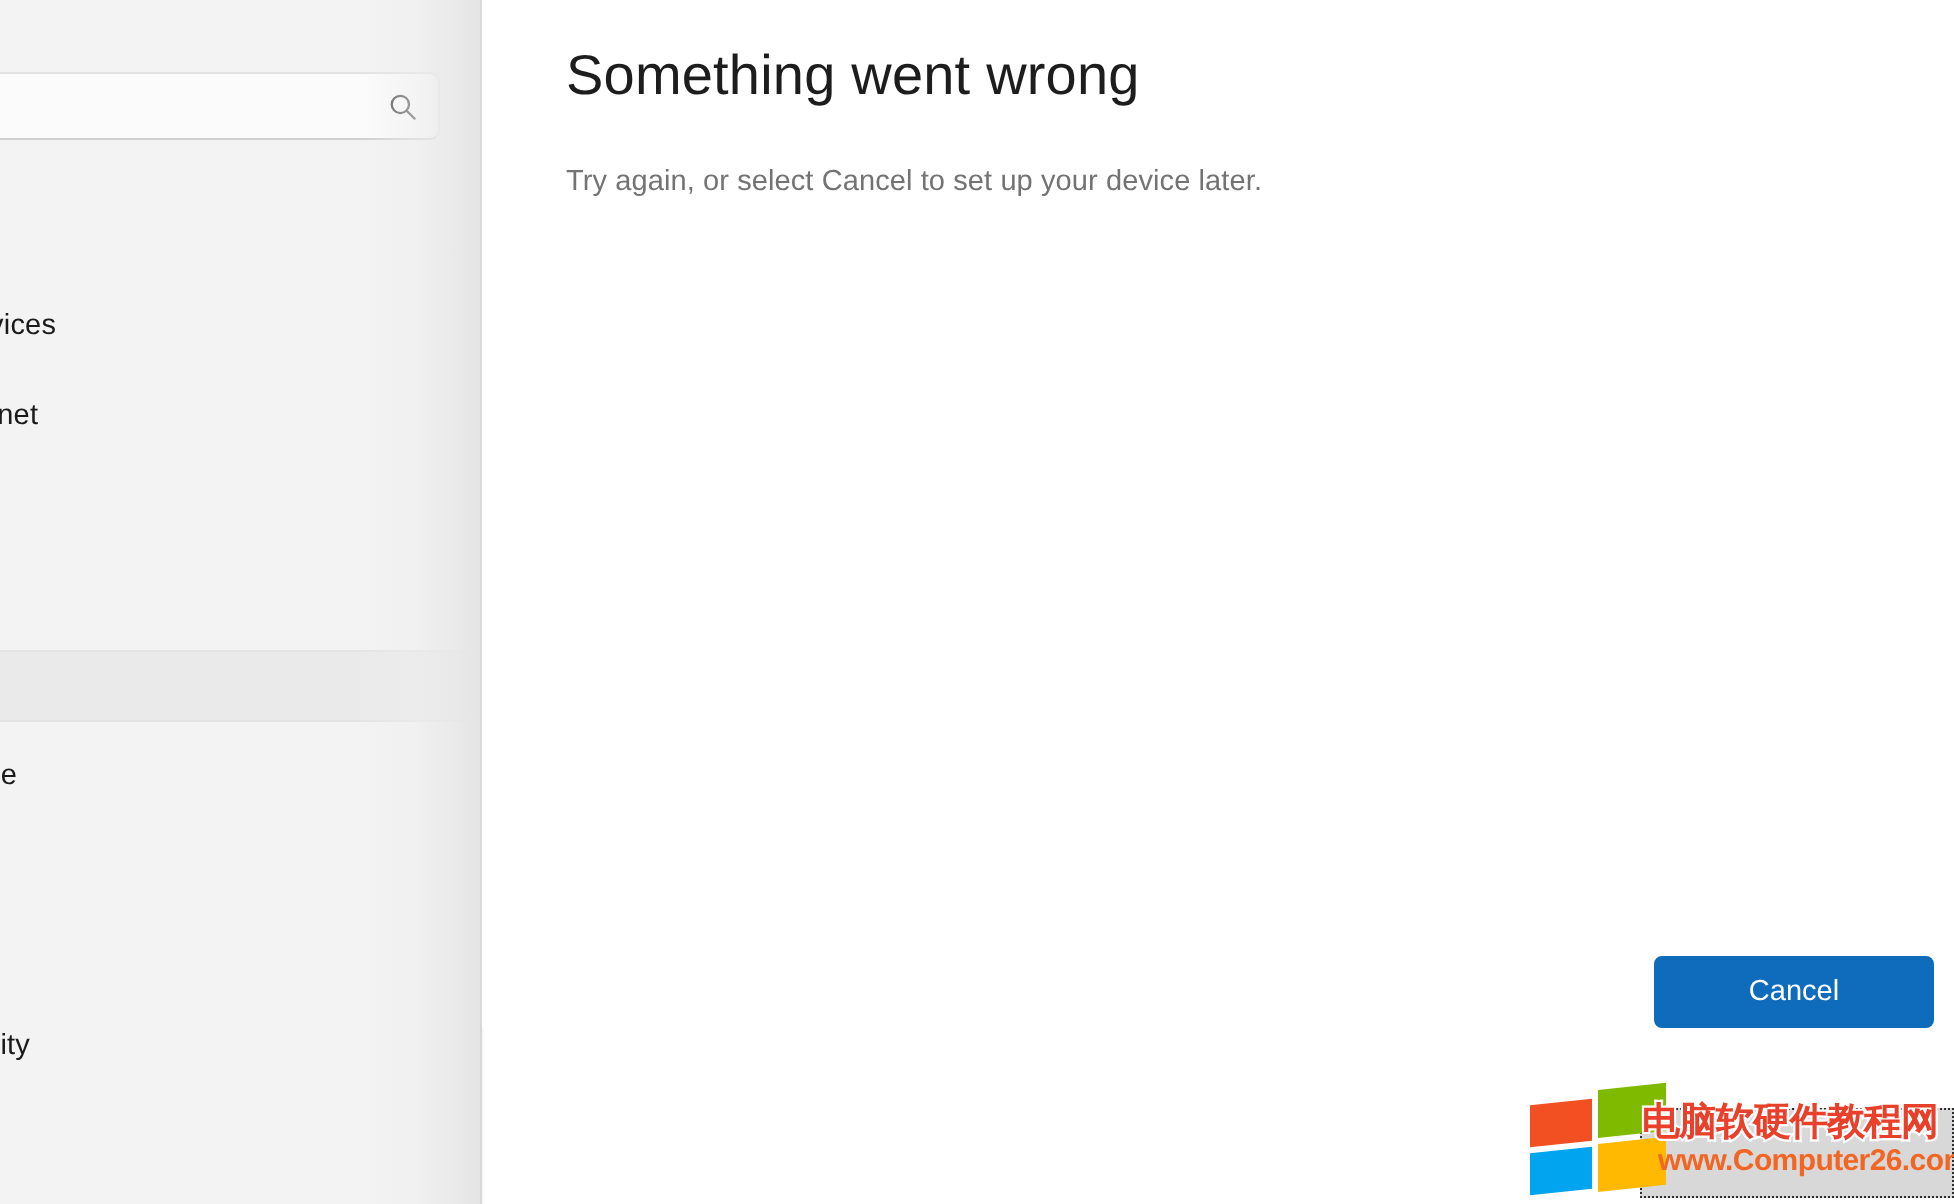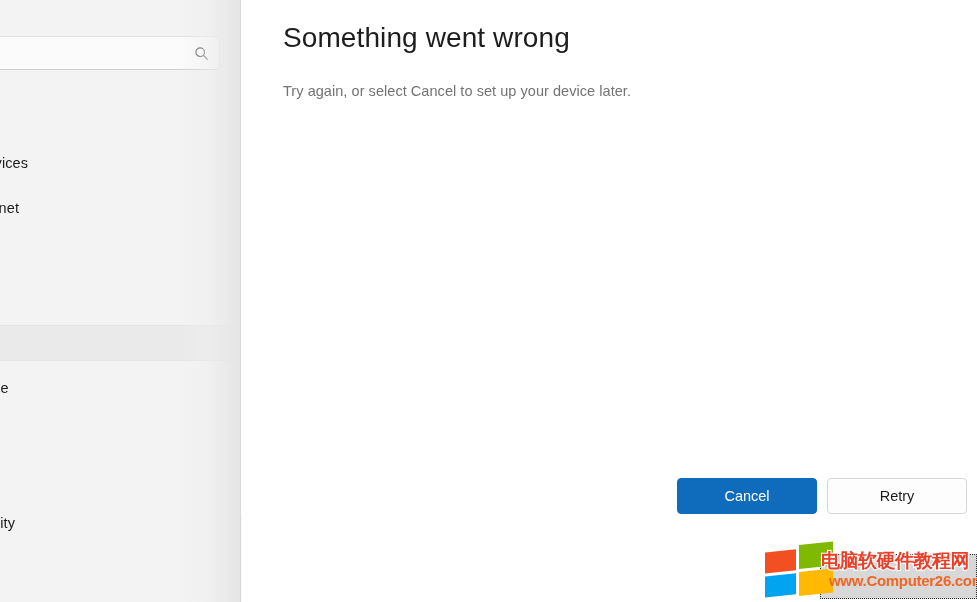--- a/index.html
+++ b/index.html
@@ -321,23 +321,20 @@
   <div class="sidebar-edge"></div>
 
   <div class="content">
 
     <div class="page-title">Something went wrong</div>
     <div class="page-subtitle">Try again, or select Cancel to set up your device later.</div>
 
     <div class="actions">
       <div class="btn btn-primary">
         <span>Cancel</span>
-      </div>
-      <div class="btn btn-secondary">
-        <span>Retry</span>
       </div>
     </div>
 
   </div>
 
   <div class="watermark">
     <div class="wm-plate"></div>
     <div class="wm-logo">
       <span class="wm-tl"></span>
       <span class="wm-tr"></span>

